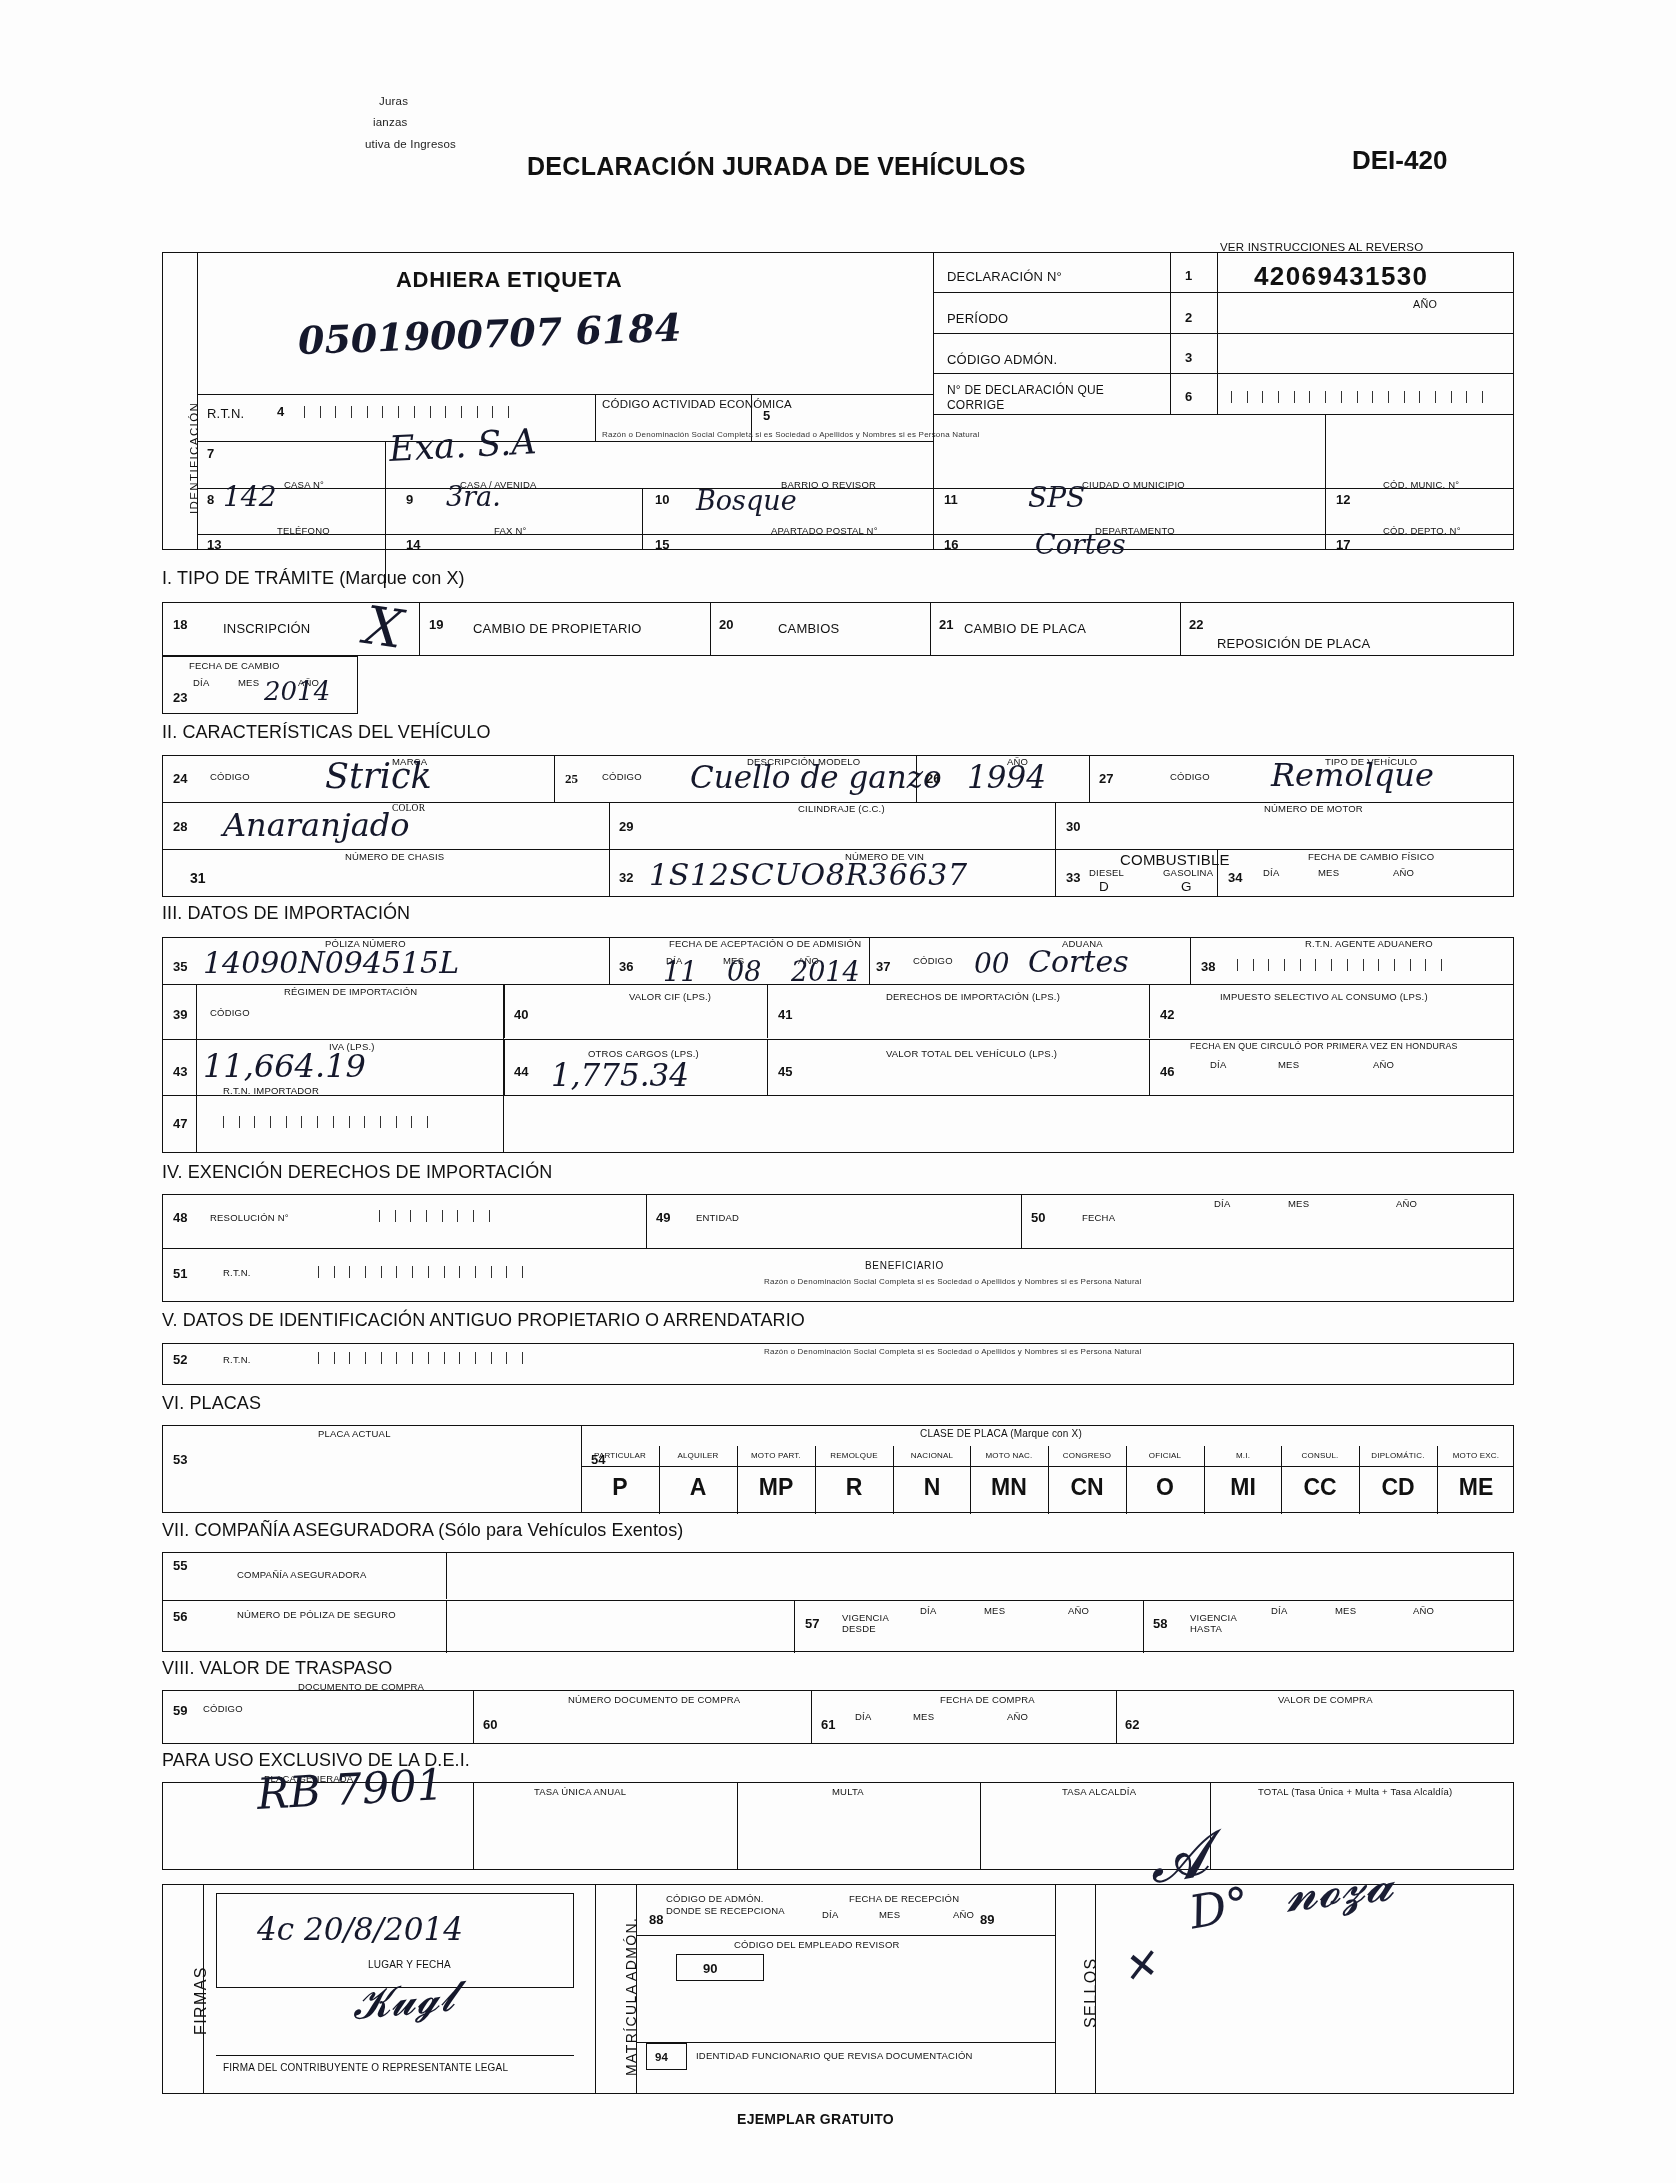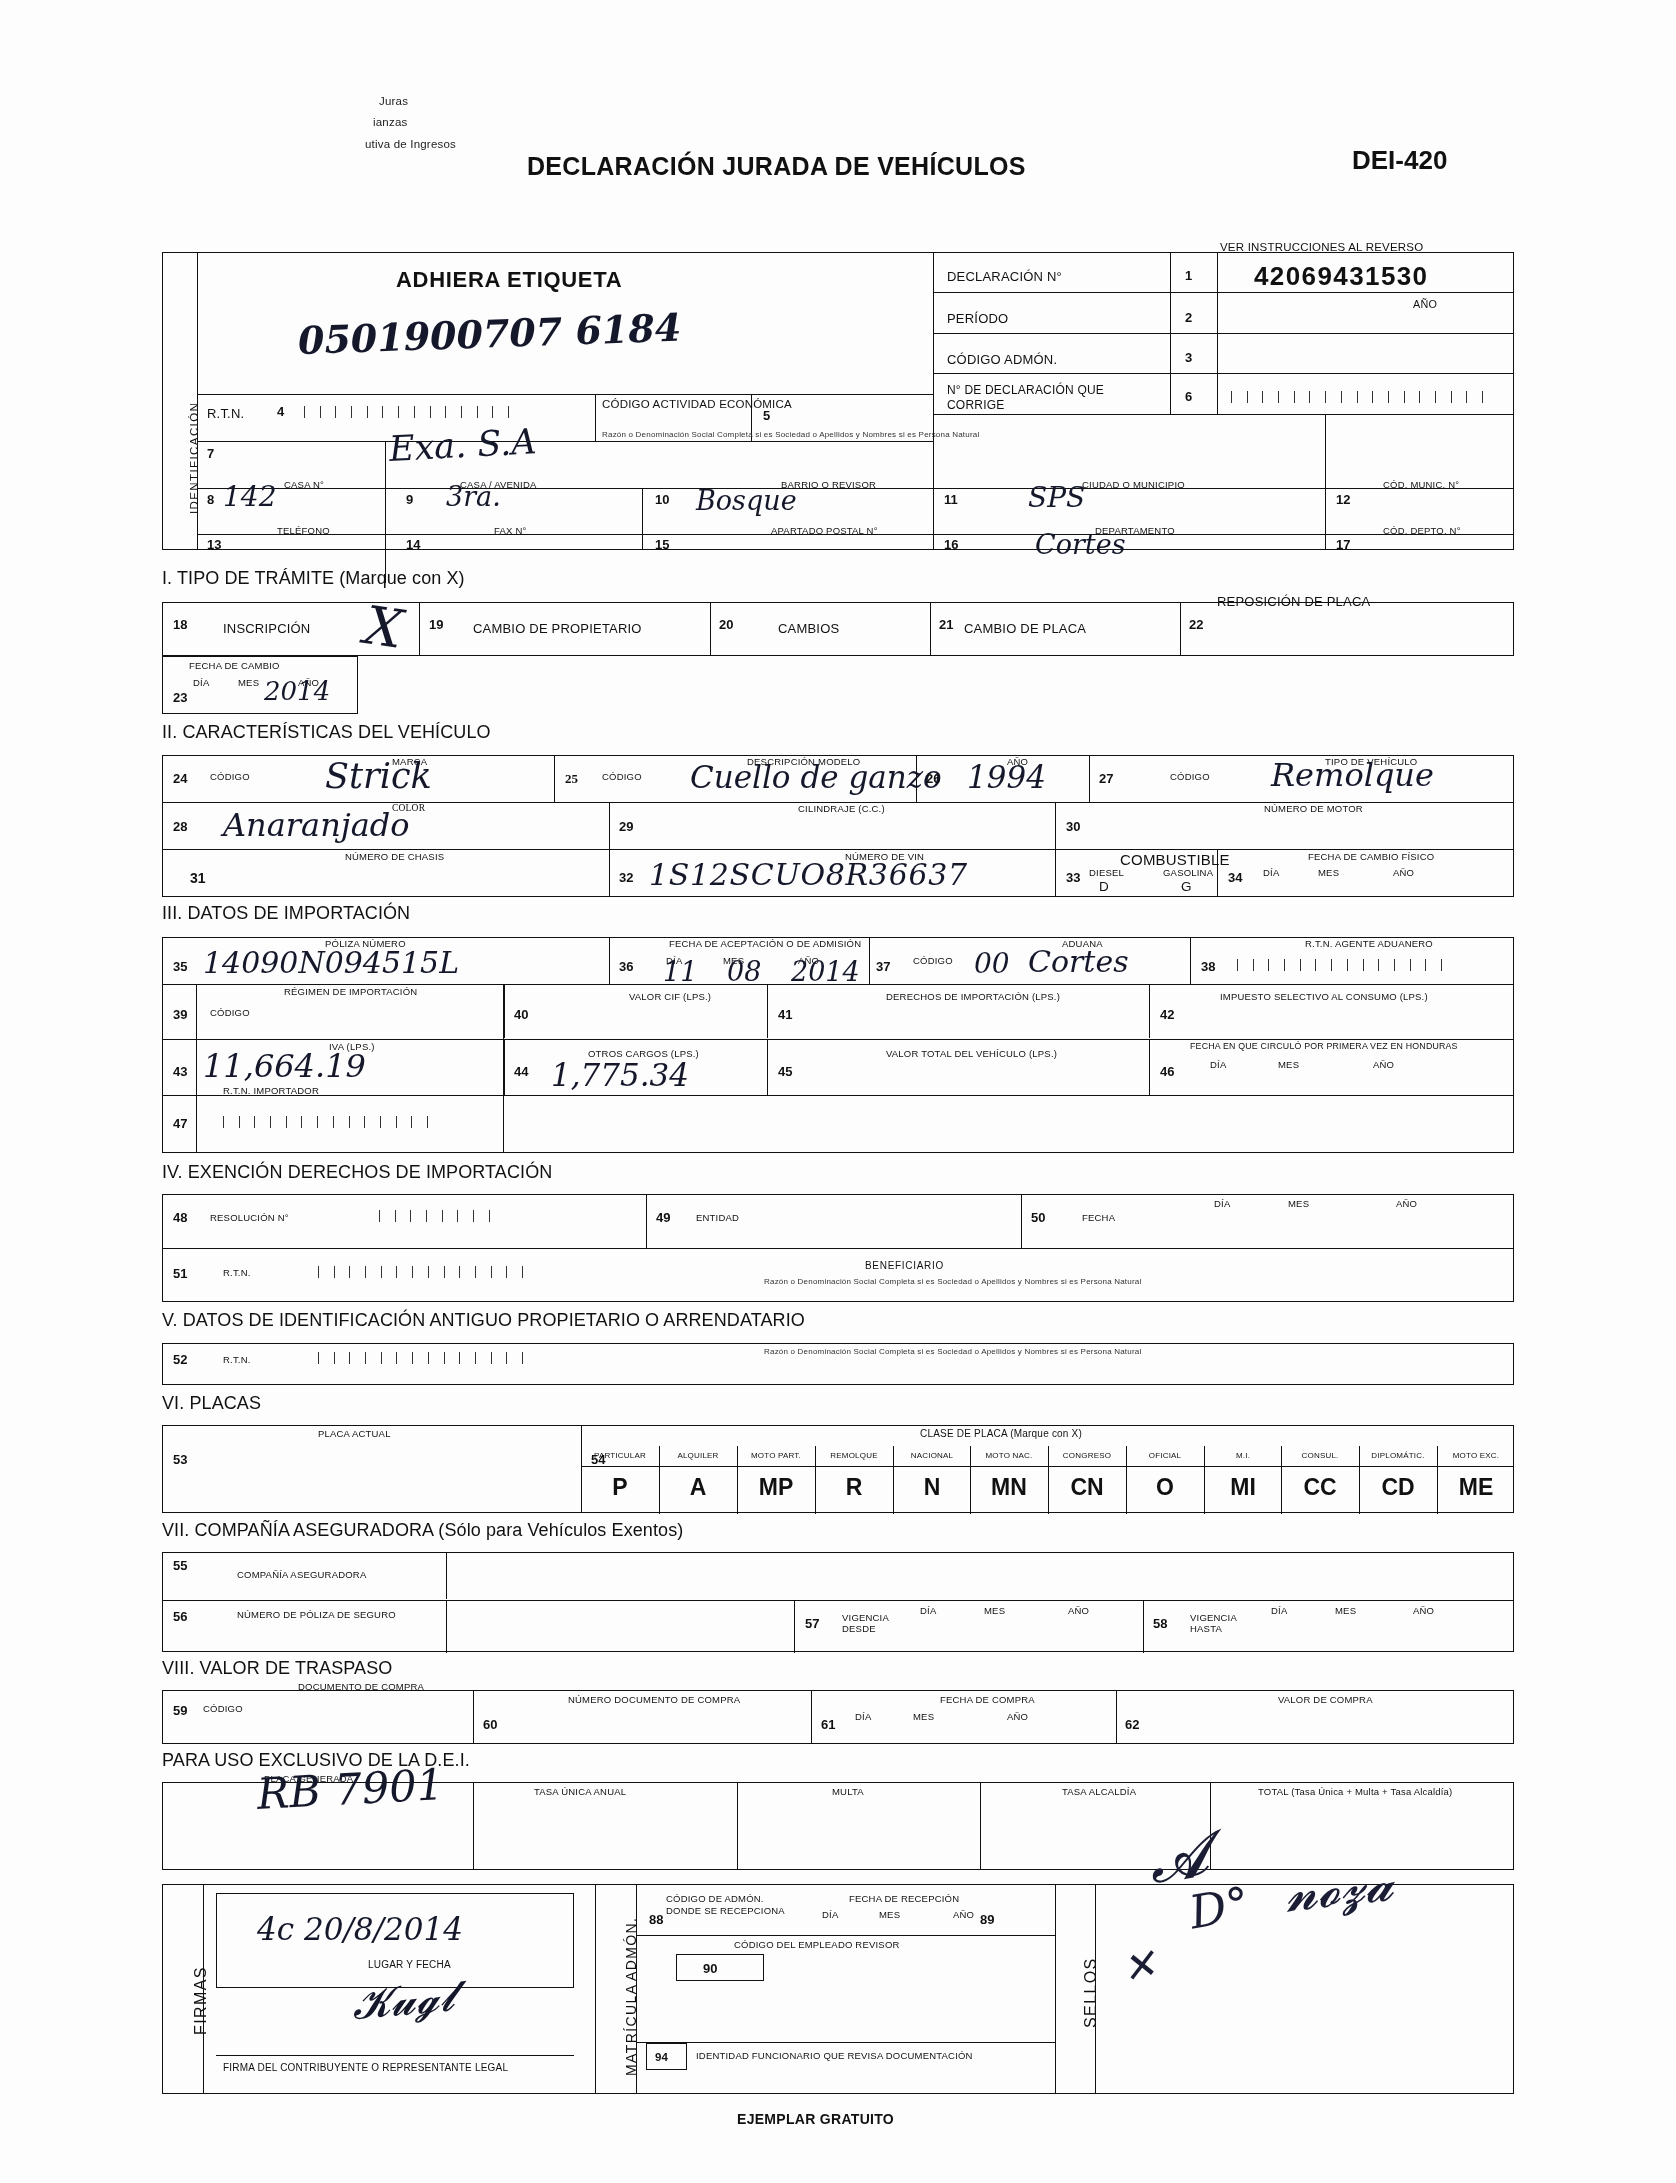--- a/index.html
+++ b/index.html
@@ -156,21 +156,21 @@
   <div class="cellnum" style="left:429px;top:617px;font-size:13px;">19</div>
   <div class="lbl" style="left:473px;top:621px;font-size:13px;">CAMBIO DE PROPIETARIO</div>
   <div class="vline" style="left:710px;top:602px;height:54px;"></div>
   <div class="cellnum" style="left:719px;top:617px;font-size:13px;">20</div>
   <div class="lbl" style="left:778px;top:621px;font-size:13px;">CAMBIOS</div>
   <div class="vline" style="left:930px;top:602px;height:54px;"></div>
   <div class="cellnum" style="left:939px;top:617px;font-size:13px;">21</div>
   <div class="lbl" style="left:964px;top:621px;font-size:13px;">CAMBIO DE PLACA</div>
   <div class="vline" style="left:1180px;top:602px;height:54px;"></div>
   <div class="cellnum" style="left:1189px;top:617px;font-size:13px;">22</div>
-  <div class="lbl" style="left:1217px;top:594px;font-size:13px;text-align:center;">REPOSICIÓN DE PLACA</div>
+  <div class="lbl" style="left:1217px;top:636px;font-size:13px;text-align:center;">REPOSICIÓN DE PLACA</div>
 
   <div class="bx" style="left:162px;top:656px;width:196px;height:58px;"></div>
   <div class="lbl xs" style="left:189px;top:660px;font-size:9.5px;">FECHA DE CAMBIO</div>
   <div class="lbl xs" style="left:193px;top:677px;font-size:9.5px;">DÍA</div>
   <div class="lbl xs" style="left:238px;top:677px;font-size:9.5px;">MES</div>
   <div class="lbl xs" style="left:298px;top:677px;font-size:9.5px;">AÑO</div>
   <div class="cellnum" style="left:173px;top:690px;font-size:13px;">23</div>
   <div class="hand" style="left:264px;top:676px;font-size:26px;">2014</div>
 
   <div class="sec" style="left:162px;top:722px;">II. CARACTERÍSTICAS DEL VEHÍCULO</div>

